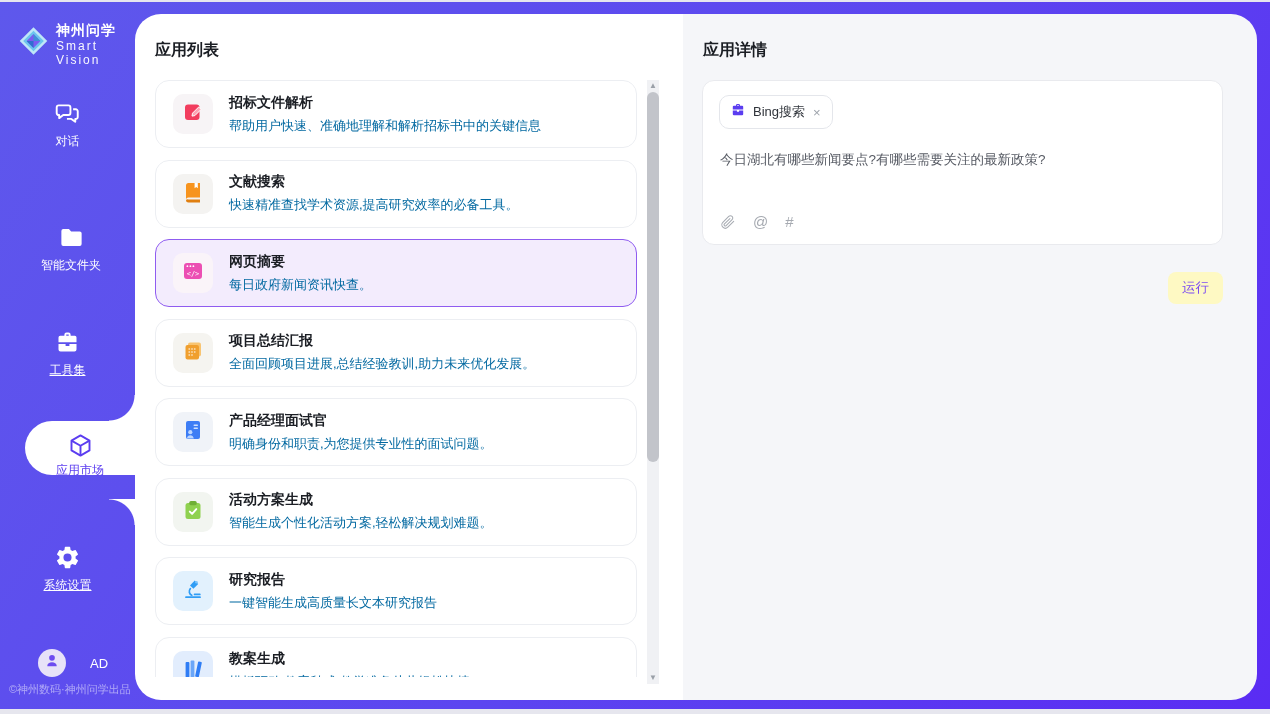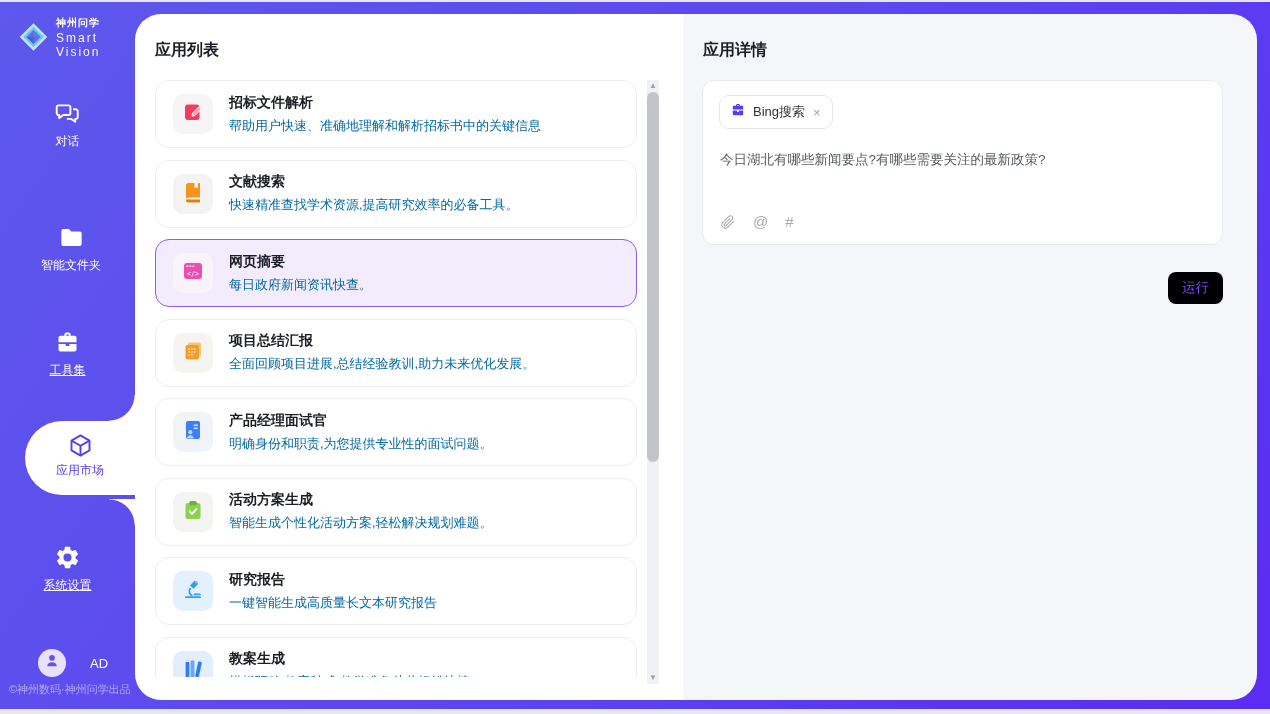--- a/index.html
+++ b/index.html
@@ -6,32 +6,32 @@
   html,body { width:1270px; height:714px; overflow:hidden;
     font-family:"Liberation Sans","DejaVu Sans",sans-serif; background:#e6e6ee; }
   .stage { position:relative; width:1270px; height:714px; }
   .canvas { position:absolute; left:0; right:0; top:2px; bottom:5px;
     background:linear-gradient(125deg,#5e58ec 0%,#5c45f0 55%,#5a2cf3 100%); }
 
   
   .sidebar { position:absolute; left:0; top:0; bottom:0; width:135px; color:#fff; }
   .logo { position:absolute; top:12px; left:18px; display:flex; align-items:center; gap:7px; }
   .logo-gem { width:36px; height:36px; }
-  .logo-name { font-size:10px; font-weight:bold; letter-spacing:1px; line-height:17px; }
+  .logo-name { font-size:14px; font-weight:bold; letter-spacing:1px; line-height:17px;margin-top:8px; }
   .logo-sub { font-size:12px; letter-spacing:2px; opacity:.95; }
   .nav-item { position:absolute; left:0; width:135px; text-align:center; cursor:pointer; }
   .nav-ico svg { width:27px; height:27px; display:block; margin:0 auto; }
   .nav-label { font-size:12px; margin-top:6px; color:#fff; }
   .nav-label.u { text-decoration:underline; }
   .n-chat   { top:98px; }
   .n-folder { top:222px;padding-left:7px; }
   .n-tools  { top:327px; }
   .n-gear   { top:542px; }
   
-  .bubble { position:absolute; left:25px; right:0; top:419px; height:74px;
+  .bubble { position:absolute; left:25px; right:0; top:419px; height:54px;
     background:#fff; border-radius:39px 0 0 39px; text-align:center; padding-top:11px; cursor:pointer; }
   .bubble .nav-label { color:#5b3df0; margin-top:3px; }
   .corner { position:absolute; right:0; width:26px; height:26px; }
   .corner.t { top:393px; background:radial-gradient(circle 26px at 0 0, rgba(0,0,0,0) 25px, #fff 26px); }
   .corner.b { top:497px; background:radial-gradient(circle 26px at 0 26px, rgba(0,0,0,0) 25px, #fff 26px); }
   .user-row { position:absolute; top:647px; left:38px; display:flex; align-items:center; gap:24px; cursor:pointer; }
   .avatar { width:28px; height:28px; border-radius:50%; background:#e7e2f8;
     display:flex; align-items:center; justify-content:center; }
   .avatar svg { width:18px; height:18px; }
   .user-initials { font-size:13px; color:#fff; }
@@ -70,21 +70,21 @@
     background:#fff; border:1px solid #e9eaee; border-radius:12px; }
   .tool-tag { position:absolute; top:14px; left:16px; display:inline-flex; align-items:center;
     gap:7px; padding:6px 10px; border:1px solid #e4e6eb; border-radius:10px; background:#fff; }
   .tool-tag svg { width:16px; height:16px; }
   .tool-tag .lbl { font-size:13px; color:#2f333a; }
   .tool-tag .x { font-size:13px; color:#9da3ab; cursor:pointer; padding:0 1px; }
   .query-text { position:absolute; top:70px; left:17px; right:16px; font-size:13.5px; color:#565a63; }
   .input-tools { position:absolute; bottom:14px; left:17px; display:flex; align-items:center; gap:17px; color:#a6aab1; }
   .input-tools .ti { font-size:15px; cursor:pointer; line-height:16px; }
   .input-tools svg { width:16px; height:16px; display:block; }
-  .run-btn { position:absolute; top:258px; right:34px; background:#000000; color:#7c4cf2;
+  .run-btn { position:absolute; top:258px; right:34px; background:#fef9c3; color:#7c4cf2;
     font-size:13.5px; padding:7px 14px; border:none; border-radius:8px; cursor:pointer;
     font-family:Liberation Mono, monospace;margin-left:47px; }
 </style>
 </head>
 <body>
 
 <div class="stage">
   <div class="canvas">
 
     <nav class="sidebar">

